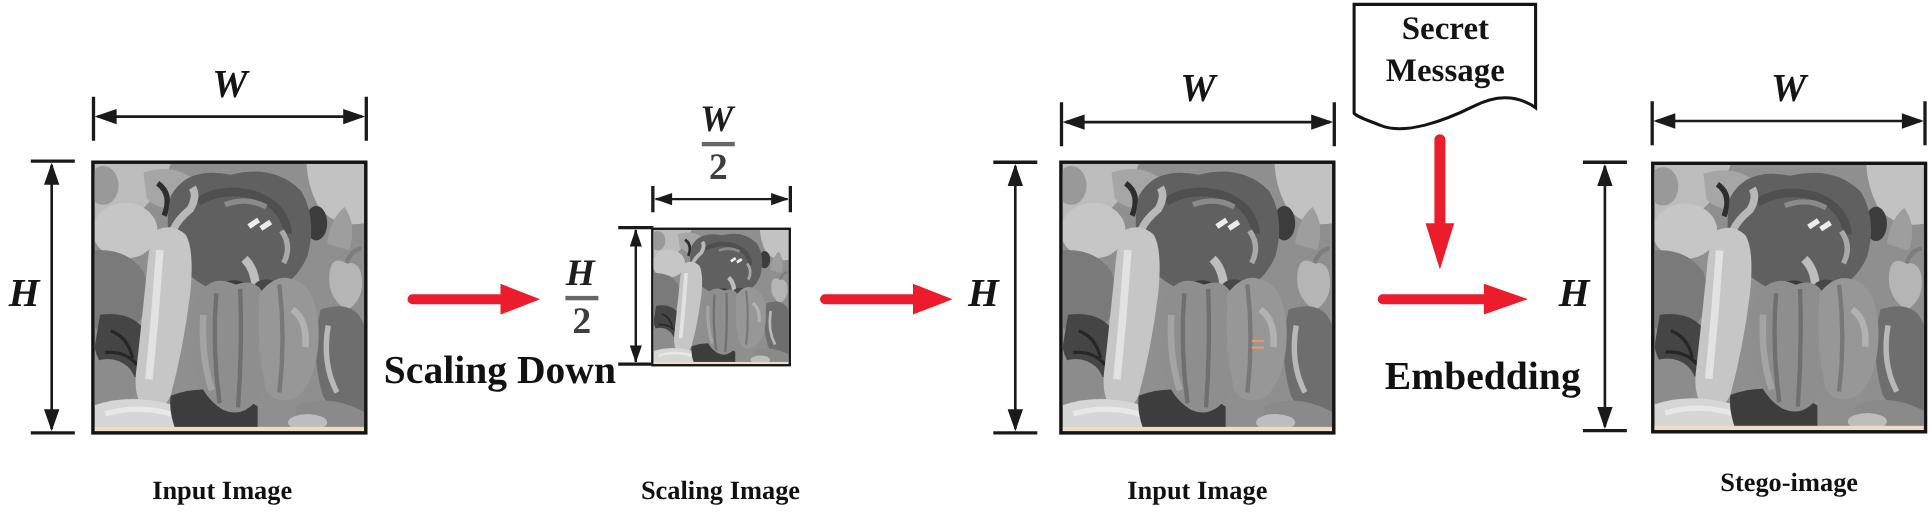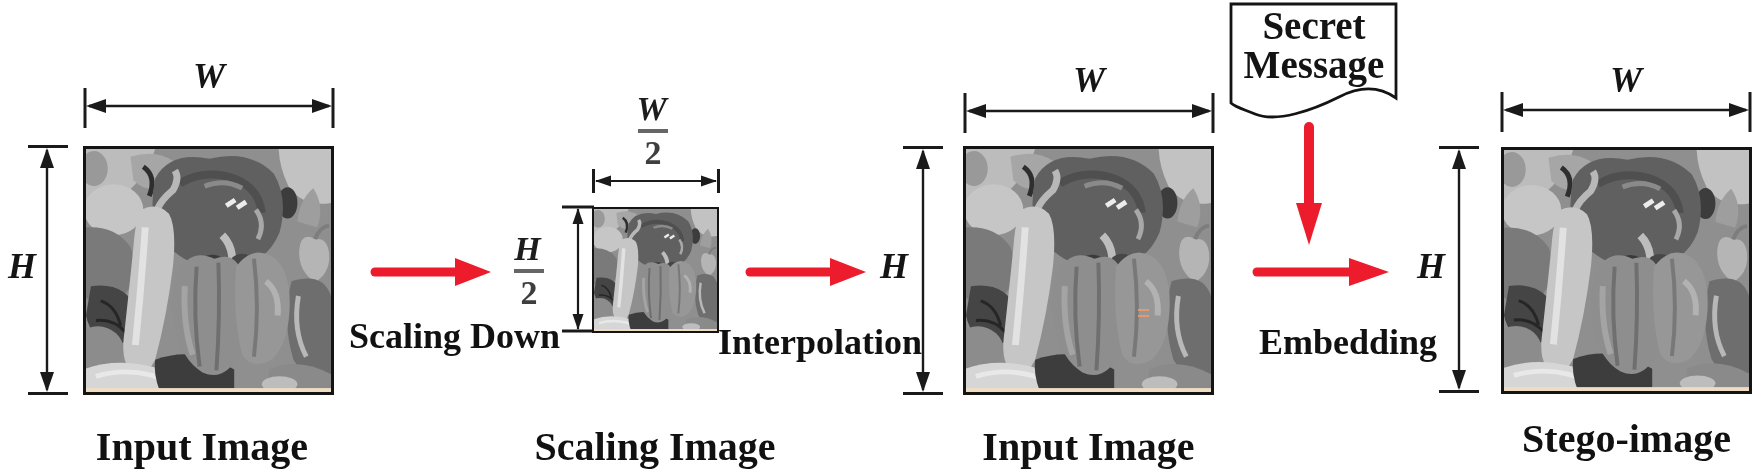--- a/index.html
+++ b/index.html
@@ -1,29 +1,29 @@
 <!DOCTYPE html>
 <html><head>
 <meta charset="utf-8">
 <style>
   html,body{margin:0;padding:0;background:#ffffff;}
   #canvas{position:relative;width:1755px;height:469px;background:#ffffff;overflow:hidden;
           font-family:"Liberation Serif","DejaVu Serif",serif;}
   .abs{position:absolute;}
-  .cap{font-weight:bold;font-size:40px;line-height:42px;color:#111;text-align:center;white-space:nowrap;}
+  .cap{font-weight:bold;font-size:24px;line-height:42px;color:#111;text-align:center;white-space:nowrap;}
   .translabel{font-weight:bold;font-size:36px;line-height:40px;color:#111;text-align:right;white-space:nowrap;}
   .dimlabel{font-weight:bold;font-style:italic;font-size:36px;line-height:40px;color:#151515;text-align:center;}
   .frac{display:flex;flex-direction:column;align-items:center;}
   .frac .num{font-weight:bold;font-style:italic;font-size:34px;line-height:34px;color:#1d1d1d;padding-right:3px;}
   .frac .bar{width:30px;height:4px;background:#666;margin:3px 0 4px 0;}
   .frac .den{font-weight:bold;font-size:34px;line-height:32px;color:#3e3e3e;}
   .img-frame{position:absolute;box-sizing:border-box;border:3px solid #141414;background:#8f8f8f;}
   .img-frame.small{border-width:2px;}
   .pep{display:block;width:100%;height:100%;}
-  .doc-text{position:absolute;text-align:center;font-weight:bold;font-size:39px;line-height:39px;color:#141414;}
+  .doc-text{position:absolute;text-align:center;font-weight:bold;font-size:30px;line-height:39px;color:#141414;}
   .artifact{position:absolute;width:11px;height:8px;box-sizing:border-box;
             border-top:2px solid #e49a6e;border-bottom:2px solid #e49a6e;}
 </style>
 </head>
 <body>
 
 <div id="canvas">
 
   <svg width="0" height="0" style="position:absolute" aria-hidden="true">
     <defs>
@@ -129,21 +129,20 @@
     <svg class="pep" viewBox="0 0 248 248" preserveAspectRatio="none">
         <use href="#peppers"></use>
       </svg>
   </div>
   <div class="abs cap" style="left:530px;top:426px;width:250px;">Scaling Image</div>
 
   <svg class="abs" style="left:744px;top:254px" width="124" height="36" viewBox="0 0 124 36">
     <line x1="6" y1="18" x2="88" y2="18" stroke="#EC1C2C" stroke-width="9" stroke-linecap="round"></line>
     <polygon points="86,4 122,18 86,32" fill="#EC1C2C"></polygon>
   </svg>
-  <div class="abs translabel" style="left:698px;top:322px;width:224px;">Interpolation</div>
 
   <div class="abs dimlabel" style="left:872px;top:246px;width:44px;">H</div>
   <div class="abs dimlabel" style="left:960px;top:60px;width:258px;">W</div>
   <svg class="abs" style="left:960px;top:91px" width="258" height="44" viewBox="0 0 258 44">
     <line x1="5" y1="2" x2="5" y2="42" stroke="#1a1a1a" stroke-width="3"></line>
     <line x1="253" y1="2" x2="253" y2="42" stroke="#1a1a1a" stroke-width="3"></line>
     <line x1="9" y1="20" x2="249" y2="20" stroke="#1a1a1a" stroke-width="2.4"></line>
     <polygon points="6,20 26,13 26,27" fill="#1a1a1a"></polygon>
     <polygon points="252,20 232,13 232,27" fill="#1a1a1a"></polygon>
   </svg>

